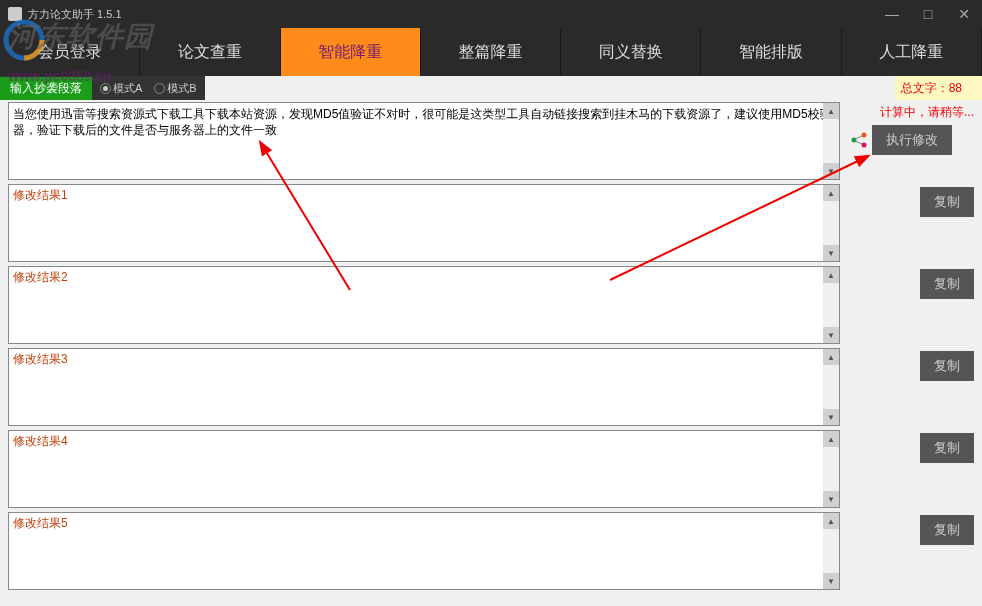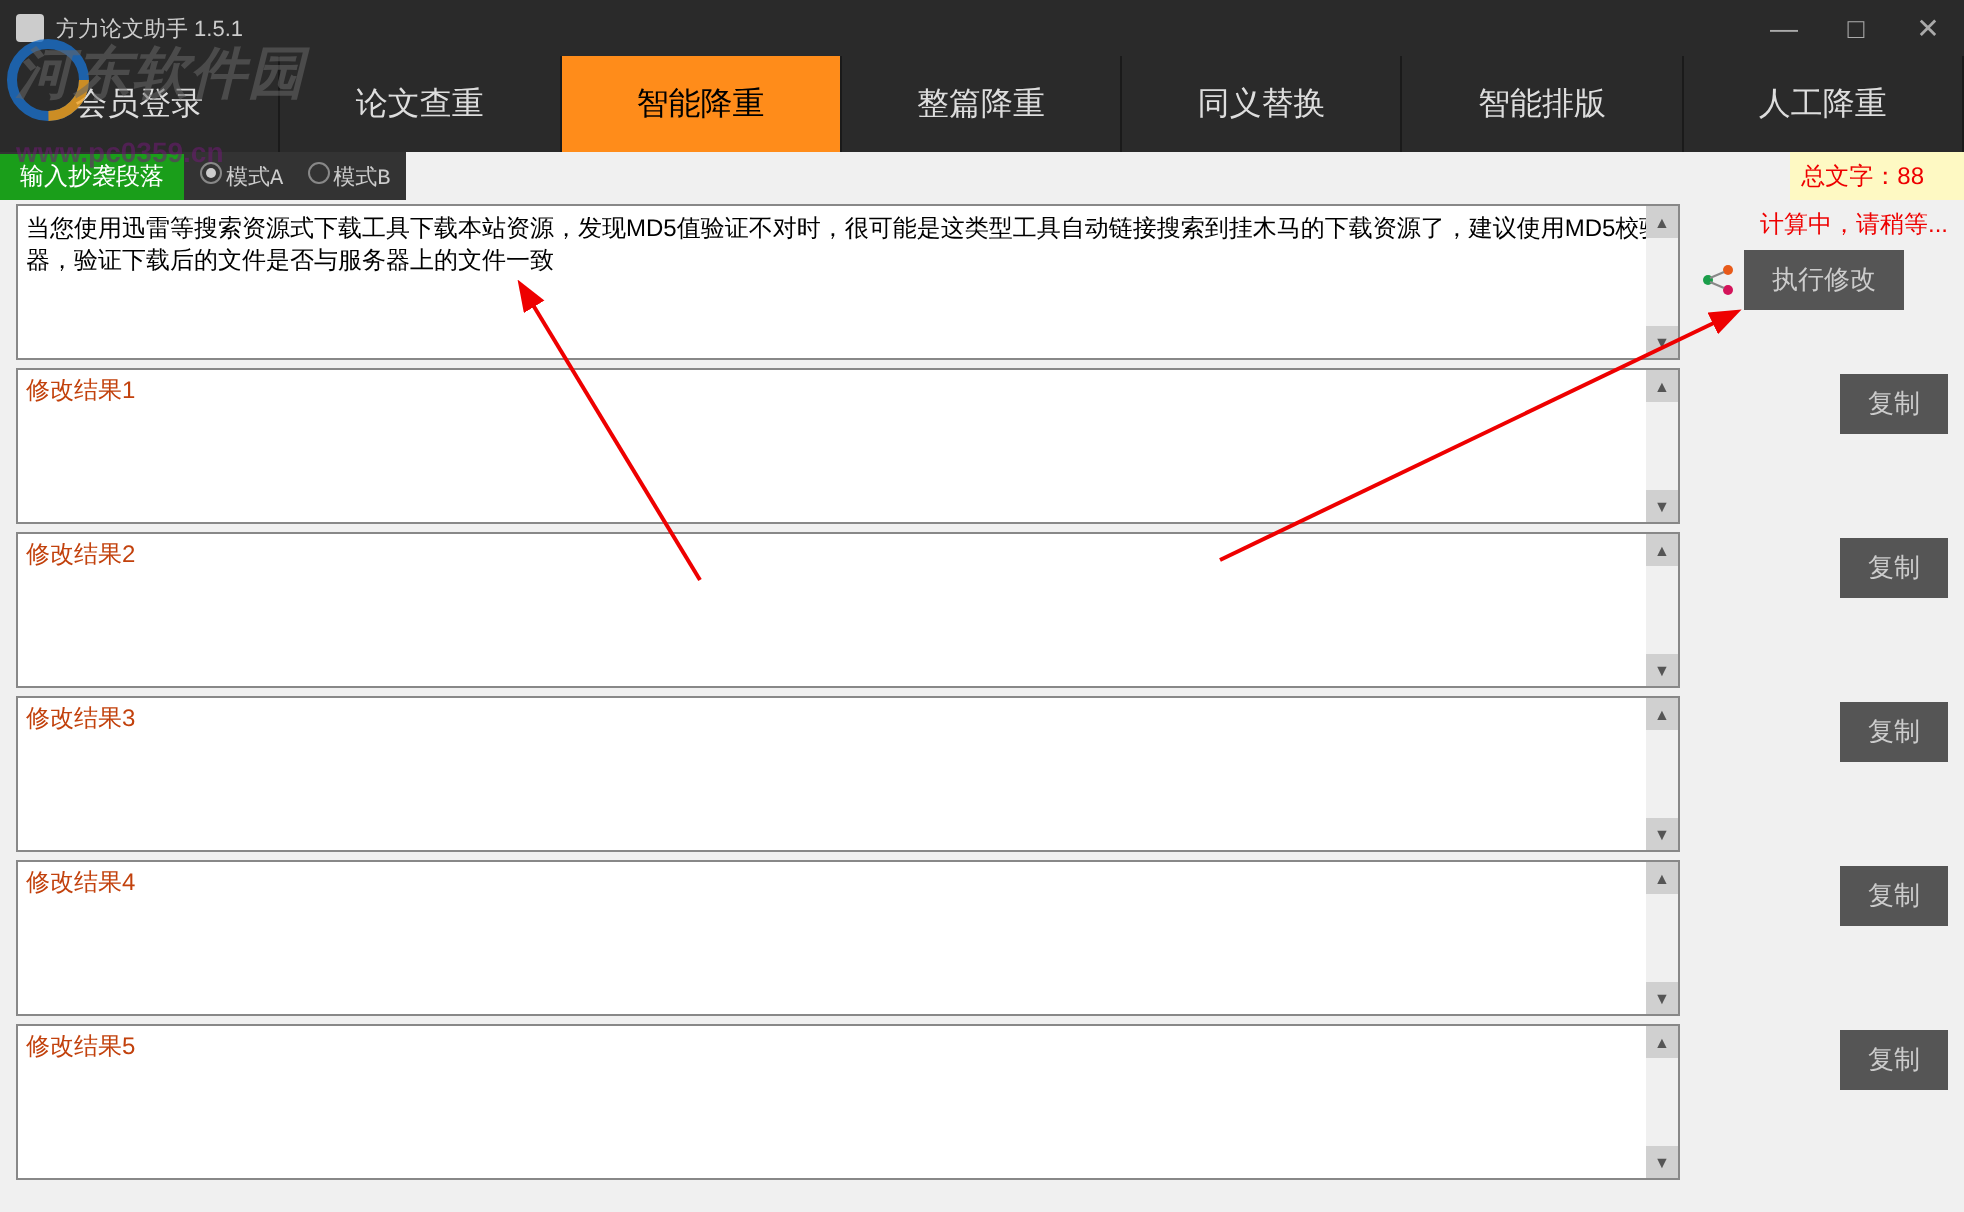--- a/index.html
+++ b/index.html
@@ -5,26 +5,26 @@
     * { margin: 0; padding: 0; box-sizing: border-box; }
     body { font-family: "Microsoft YaHei", sans-serif; font-size: 12px; background: #f0f0f0; width: 982px; height: 606px; overflow: hidden; position: relative; }
     
     .titlebar { height: 28px; background: #2a2a2a; color: #ccc; display: flex; align-items: center; padding: 0 8px; font-size: 11px; }
     .titlebar-icon { width: 14px; height: 14px; margin-right: 6px; background: #ccc; border-radius: 2px; }
     .win-controls { margin-left: auto; display: flex; gap: 16px; color: #aaa; font-size: 14px; }
     .win-btn { cursor: pointer; width: 20px; text-align: center; }
     
     .nav-tabs { height: 48px; background: #2a2a2a; display: flex; }
     .nav-tab { flex: 1; display: flex; align-items: center; justify-content: center; color: #ddd; font-size: 16px; cursor: pointer; border-right: 1px solid #1a1a1a; }
-    .nav-tab.active { background: #ff8c1a; color: #000000; }
+    .nav-tab.active { background: #ff8c1a; color: #701a75; }
     
     .toolbar { height: 24px; display: flex; align-items: center; background: #333; }
     .input-btn { background: #1a9e1a; color: #fff; padding: 3px 10px; font-size: 12px; }
     .mode-group { display: flex; align-items: center; background: #333; padding: 0 8px; gap: 12px; }
-    .radio-wrap { display: flex; gap: 2px; color: #ccc; font-size: 11px; font-family: Liberation Mono, monospace; }
+    .radio-wrap { display: flex; align-items: center; gap: 2px; color: #ccc; font-size: 11px; }
     .radio-circle { width: 11px; height: 11px; border: 1px solid #888; border-radius: 50%; display: inline-block; }
     .radio-circle.checked::after { content: ''; display: block; width: 5px; height: 5px; background: #ccc; border-radius: 50%; margin: 2px; }
     .warning-text { color: #e00; margin-left: 10px; font-size: 12px; background: #f0f0f0; padding: 3px 6px; flex: 0 0 auto; }
     .spacer { flex: 1; background: #f0f0f0; height: 100%; }
     .word-count { color: #e00; font-size: 12px; background: #fef9c3; padding: 3px 20px 3px 6px; height: 100%; display: flex; align-items: center; }
     
     .main-area { display: flex; height: 505px; }
     .left-col { flex: 1; padding: 0; }
     .right-col { width: 140px; padding: 4px 8px; }
     

